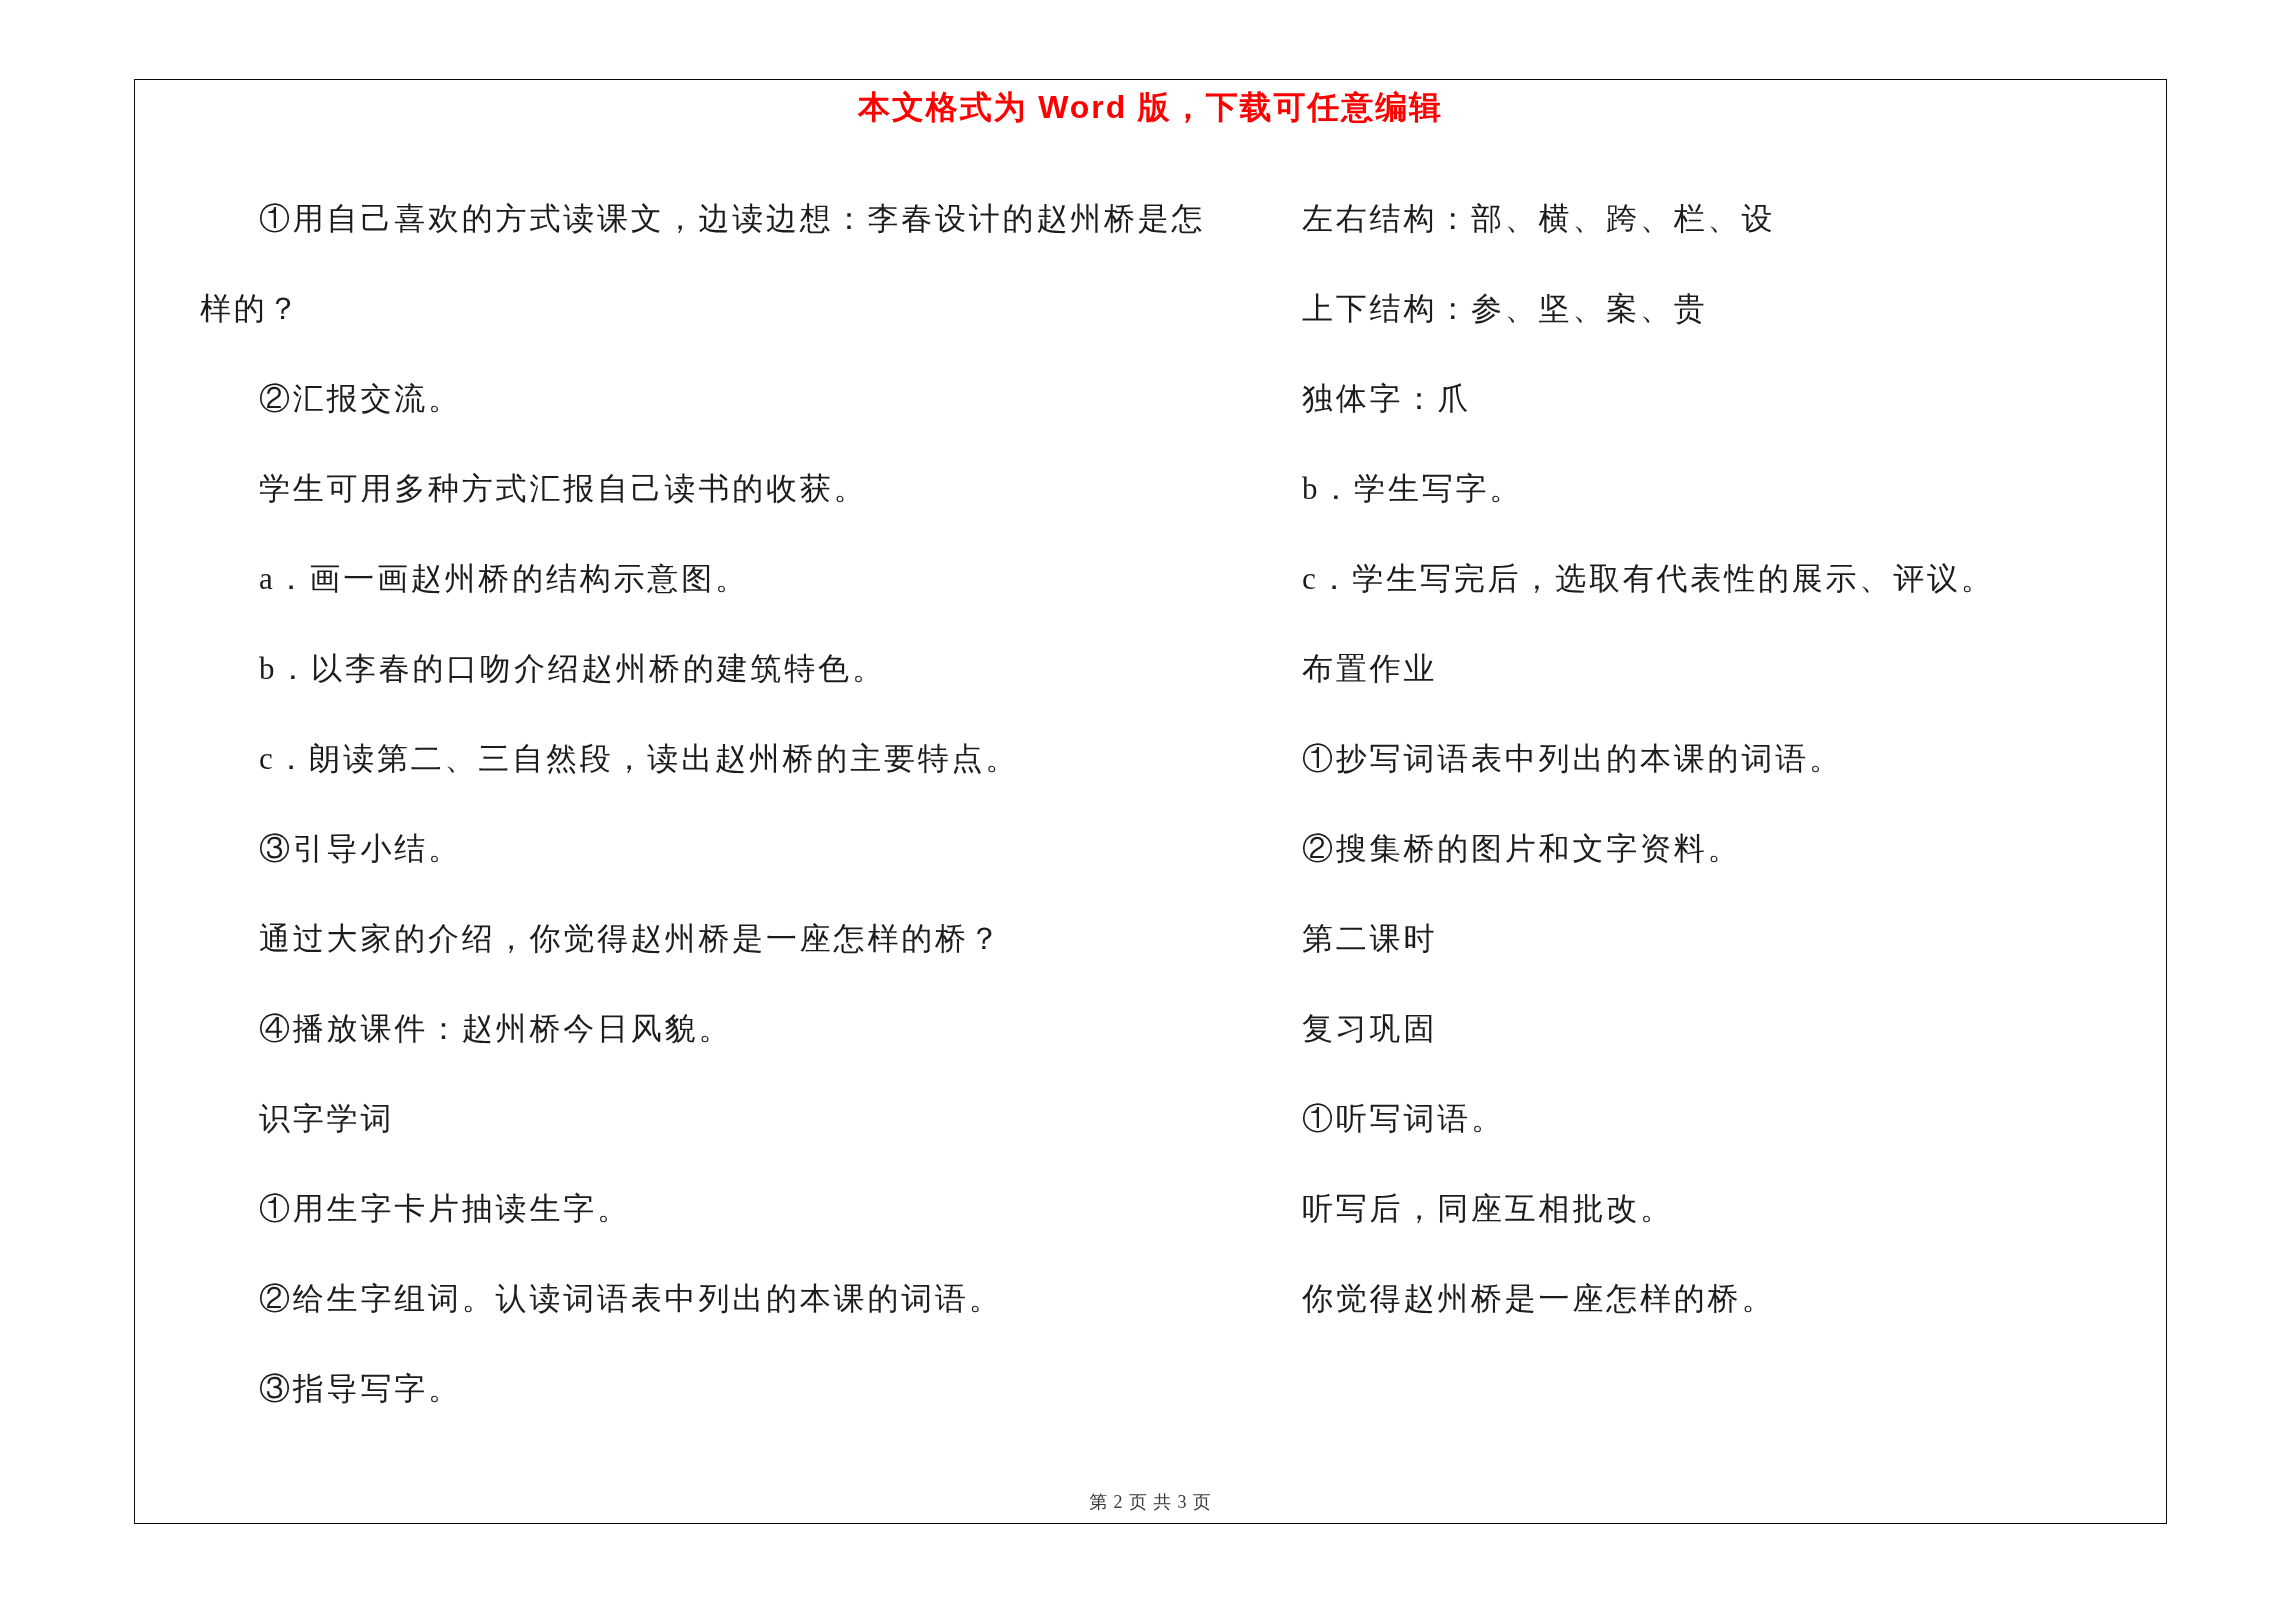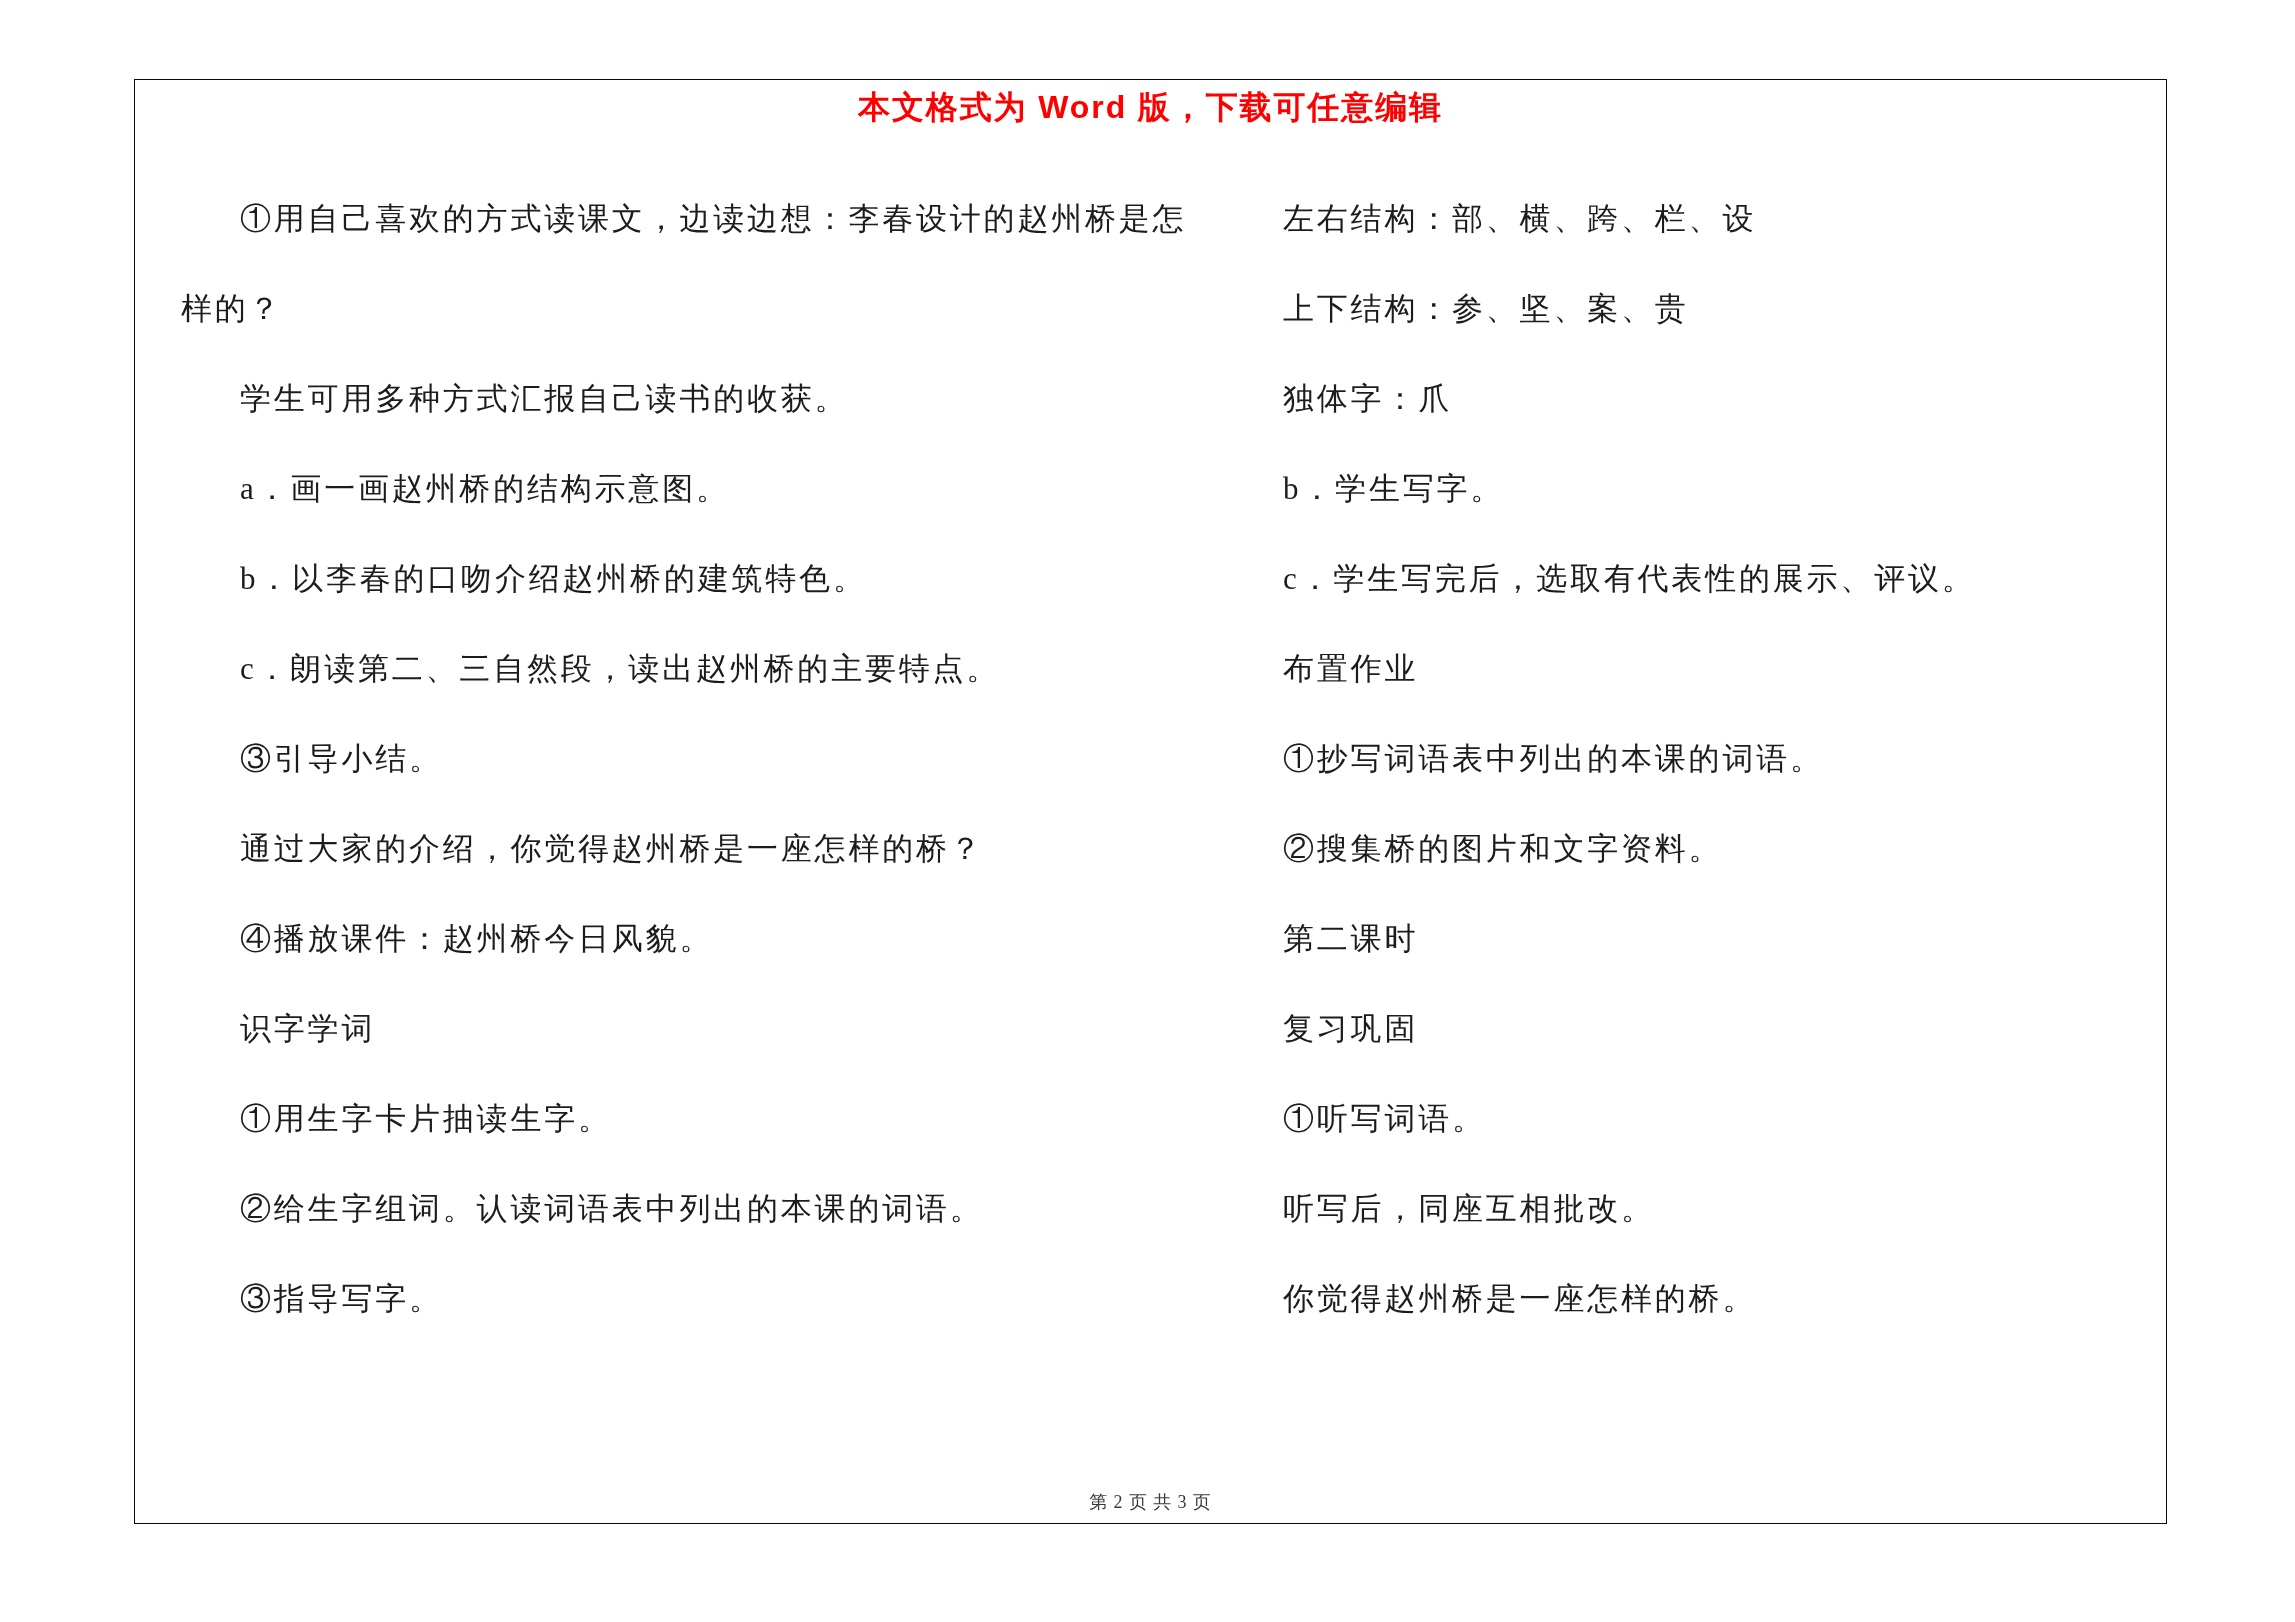--- a/index.html
+++ b/index.html
@@ -34,20 +34,21 @@
     text-align: center;
     font-size: 32px;
     font-weight: bold;
     color: #ff0000;
     letter-spacing: 1.9px;
     font-family: "Liberation Sans", "DejaVu Sans", sans-serif;
   }
   .col {
     position: absolute;
     top: 117px;
+    margin-left: 19px;
   }
   .col-left  { left: 46px;  width: 955px; }
   .col-right { left: 1148px; width: 890px; }
   .ln {
     margin: 0;
     height: 90px;
     font-size: 31px;
     line-height: 43px;
     color: #1c1c1c;
     letter-spacing: 2.8px;
@@ -70,20 +71,21 @@
 <body>
 
 <div class="canvas">
   <div class="page">
 
     <div class="notice">本文格式为 Word 版，下载可任意编辑</div>
 
     <div class="col col-left">
       <p class="ln indent">①用自己喜欢的方式读课文，边读边想：李春设计的赵州桥是怎</p>
       <p class="ln">样的？</p>
+      <p class="ln indent">②汇报交流。</p>
       <p class="ln indent">学生可用多种方式汇报自己读书的收获。</p>
       <p class="ln indent">a．画一画赵州桥的结构示意图。</p>
       <p class="ln indent">b．以李春的口吻介绍赵州桥的建筑特色。</p>
       <p class="ln indent">c．朗读第二、三自然段，读出赵州桥的主要特点。</p>
       <p class="ln indent">③引导小结。</p>
       <p class="ln indent">通过大家的介绍，你觉得赵州桥是一座怎样的桥？</p>
       <p class="ln indent">④播放课件：赵州桥今日风貌。</p>
       <p class="ln indent">识字学词</p>
       <p class="ln indent">①用生字卡片抽读生字。</p>
       <p class="ln indent">②给生字组词。认读词语表中列出的本课的词语。</p>

